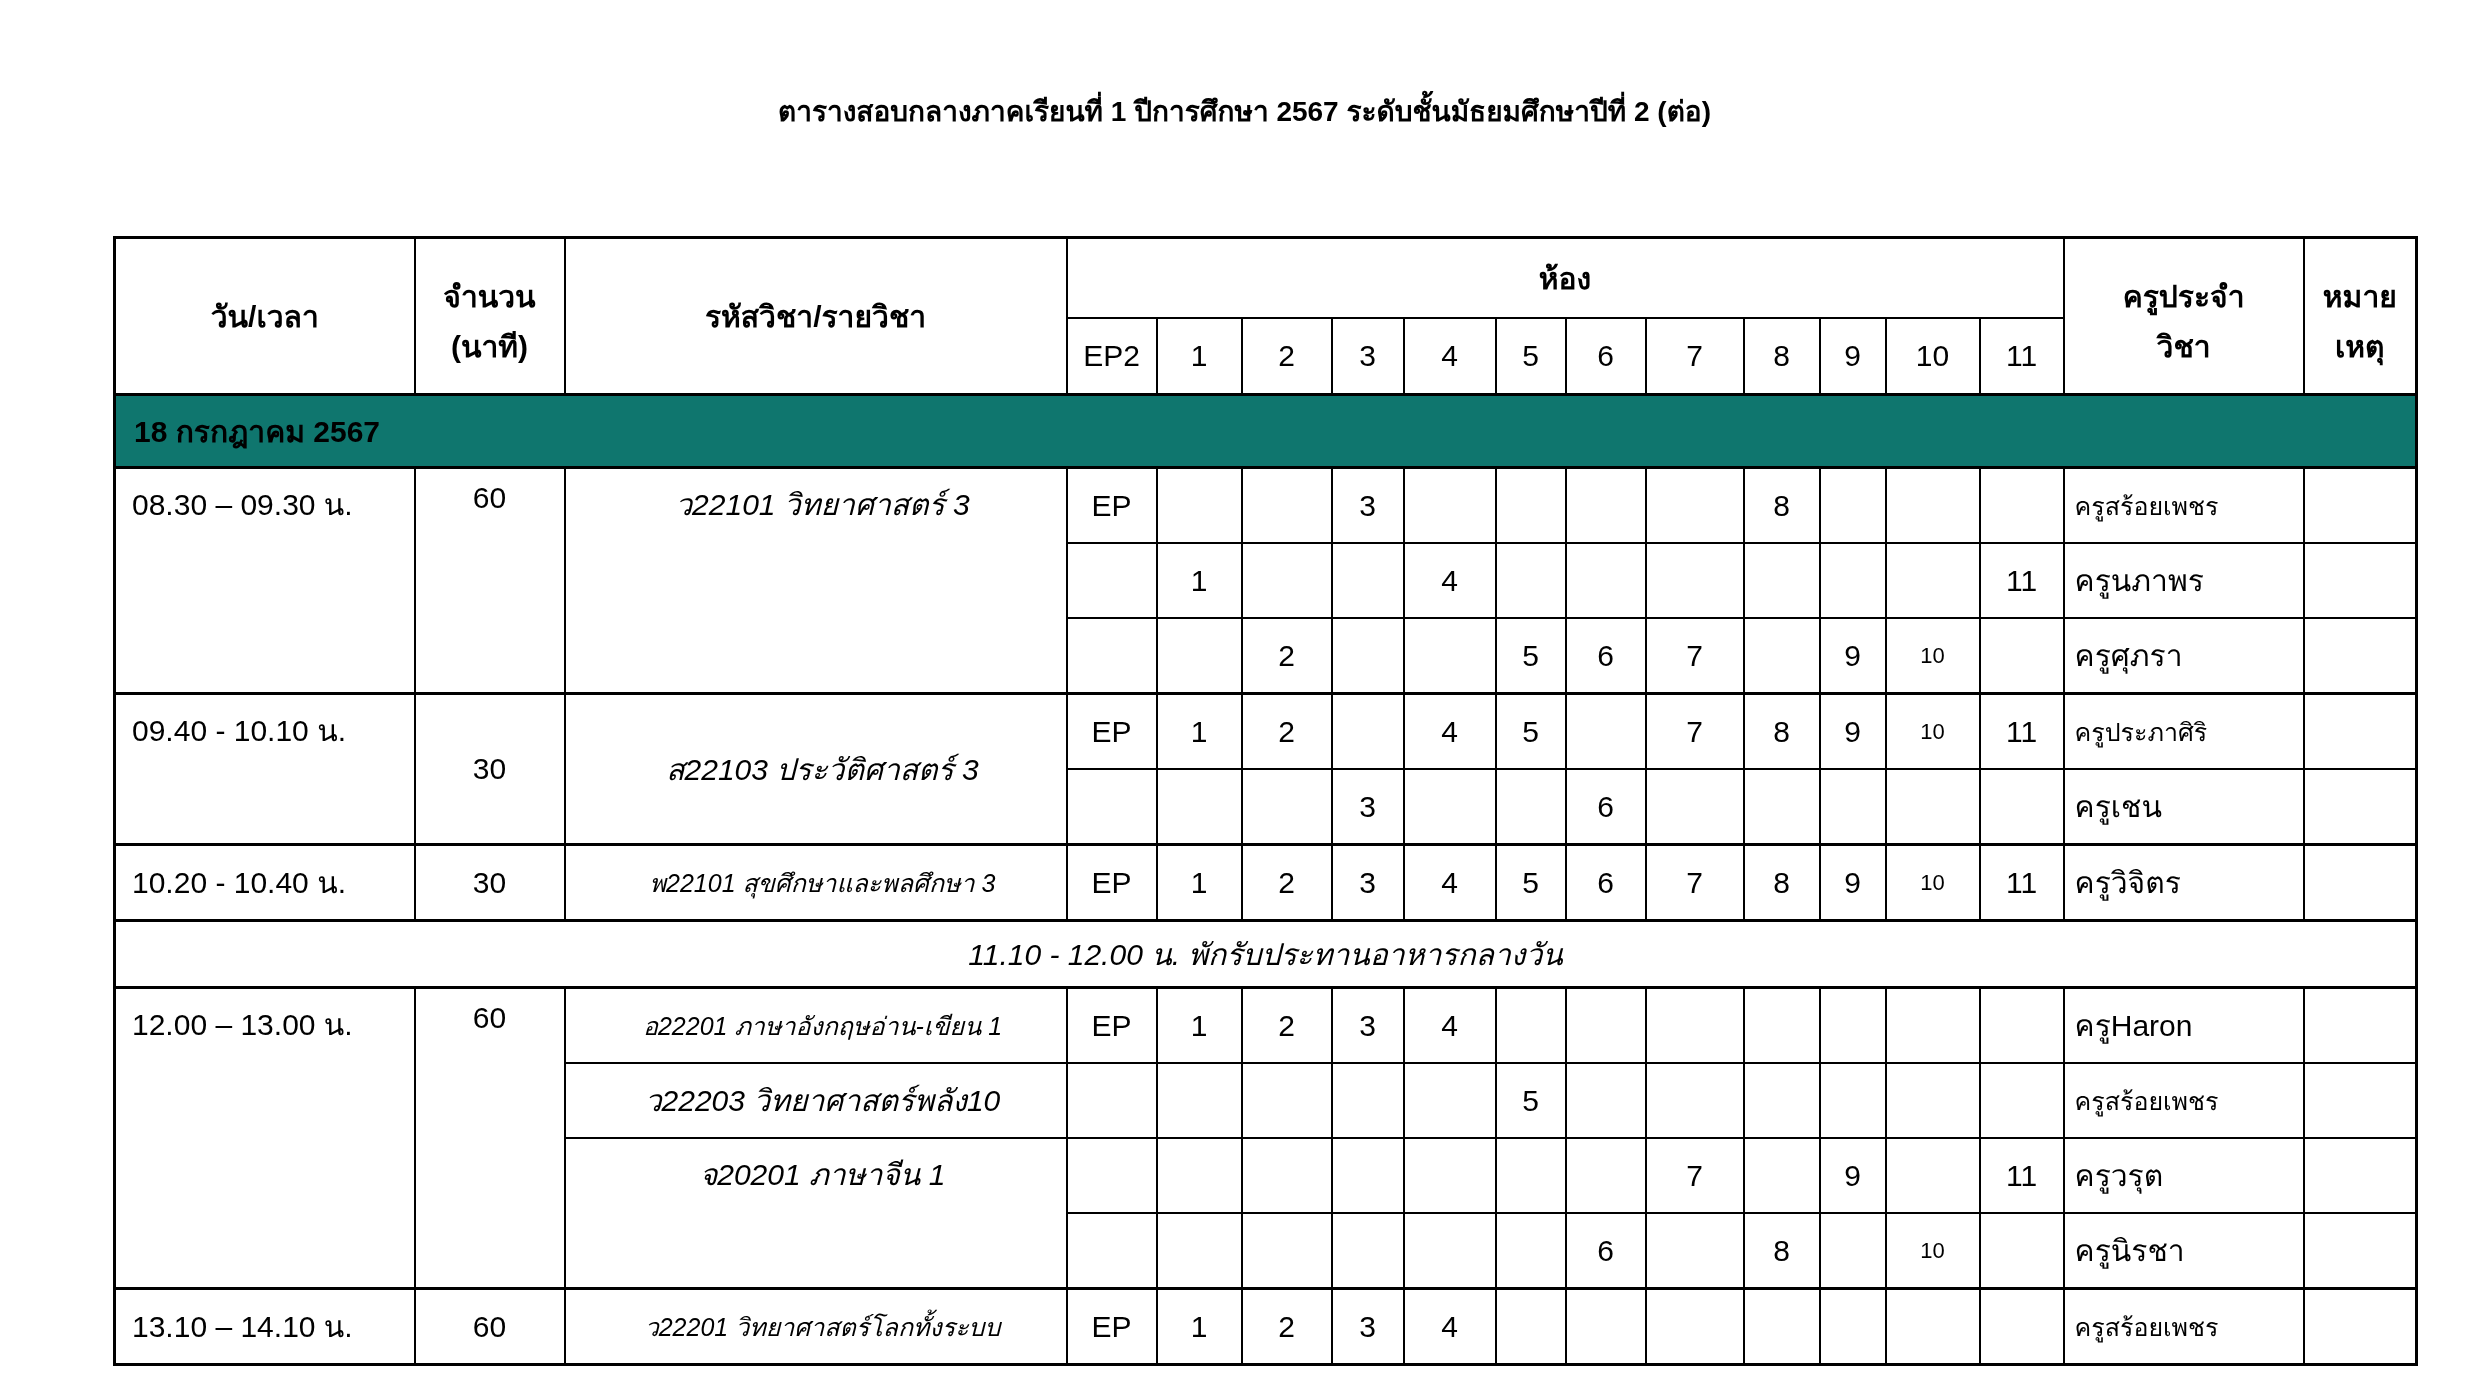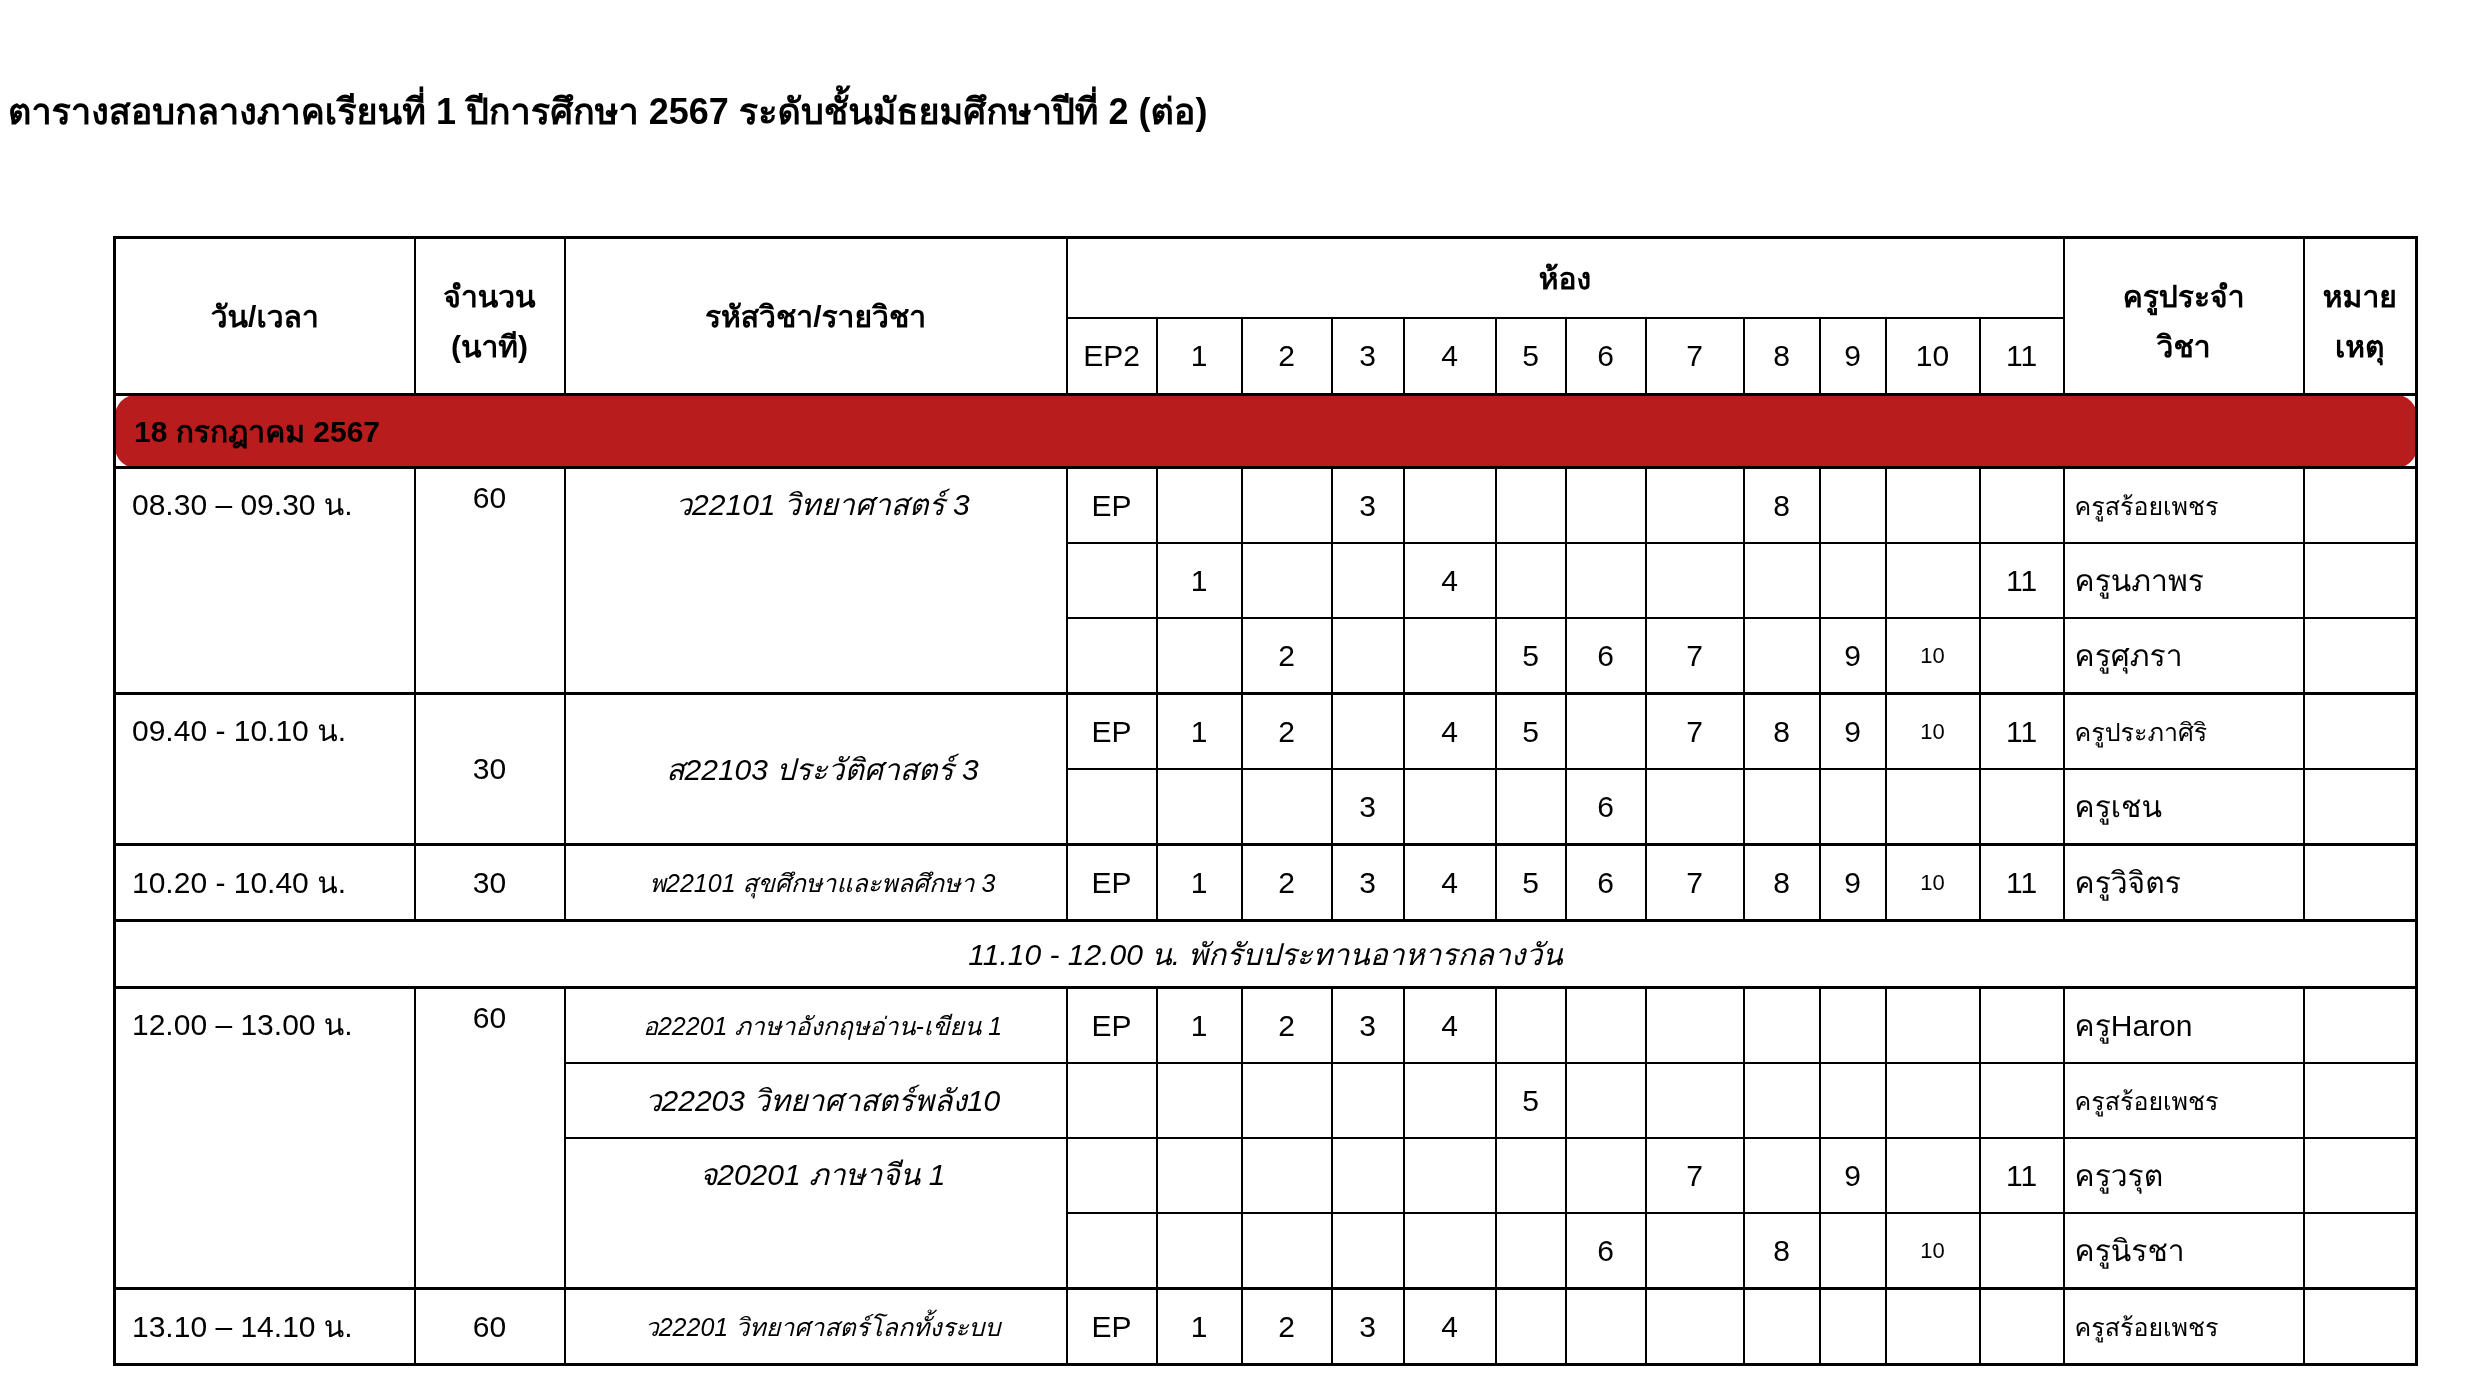--- a/index.html
+++ b/index.html
@@ -3,21 +3,22 @@
 <meta charset="utf-8">
 <style>
   html,body { margin:0; padding:0; background:#ffffff; }
   body {
     width:2481px; height:1389px; overflow:hidden;
     font-family:"Liberation Sans","DejaVu Sans",sans-serif;
     color:#000;
   }
   h1.title {
     margin:88px 0 0 8px;
-    font-size:36px; line-height:48px; font-weight:bold;
+    text-align:center;
+    font-size:28px; line-height:48px; font-weight:bold;
   }
   table.sched {
     border-collapse:collapse; table-layout:fixed;
     width:2302px; margin:100px 0 0 113px;
     border:3px solid #000;
   }
   th, td {
     border:2px solid #000;
     overflow:hidden;
     padding:0;
@@ -30,21 +31,21 @@
   thead tr.room-row th { height:74px; font-weight:normal; }
   thead th.span2 { height:auto; }
   thead .two-line div { line-height:38px;margin-top:12px; }
   tbody td {
     font-size:30px; text-align:center; vertical-align:middle;
     height:73px; white-space:nowrap;
   }
   tr.block-top > td { border-top:3px solid #000; }
   td.date {
     text-align:left; padding-left:18px;
-    font-weight:bold; background:#b91c1c; height:70px;border-radius:21px;
+    font-weight:bold; background:#0f766e; height:70px;
   }
   td.lunch { font-style:italic; text-align:center; height:64px;border-radius:27px; }
   td.time { text-align:left; padding-left:16px; }
   td.subject { text-align:center; padding-left:14px;font-style:italic; }
   td.teacher { text-align:left; padding-left:10px; }
   td.vtop { vertical-align:top; padding-top:12px; }
   td.sm { font-size:25px;margin-left:45px; }
   td.sm10 { font-size:22px; }
 </style>
 </head>

